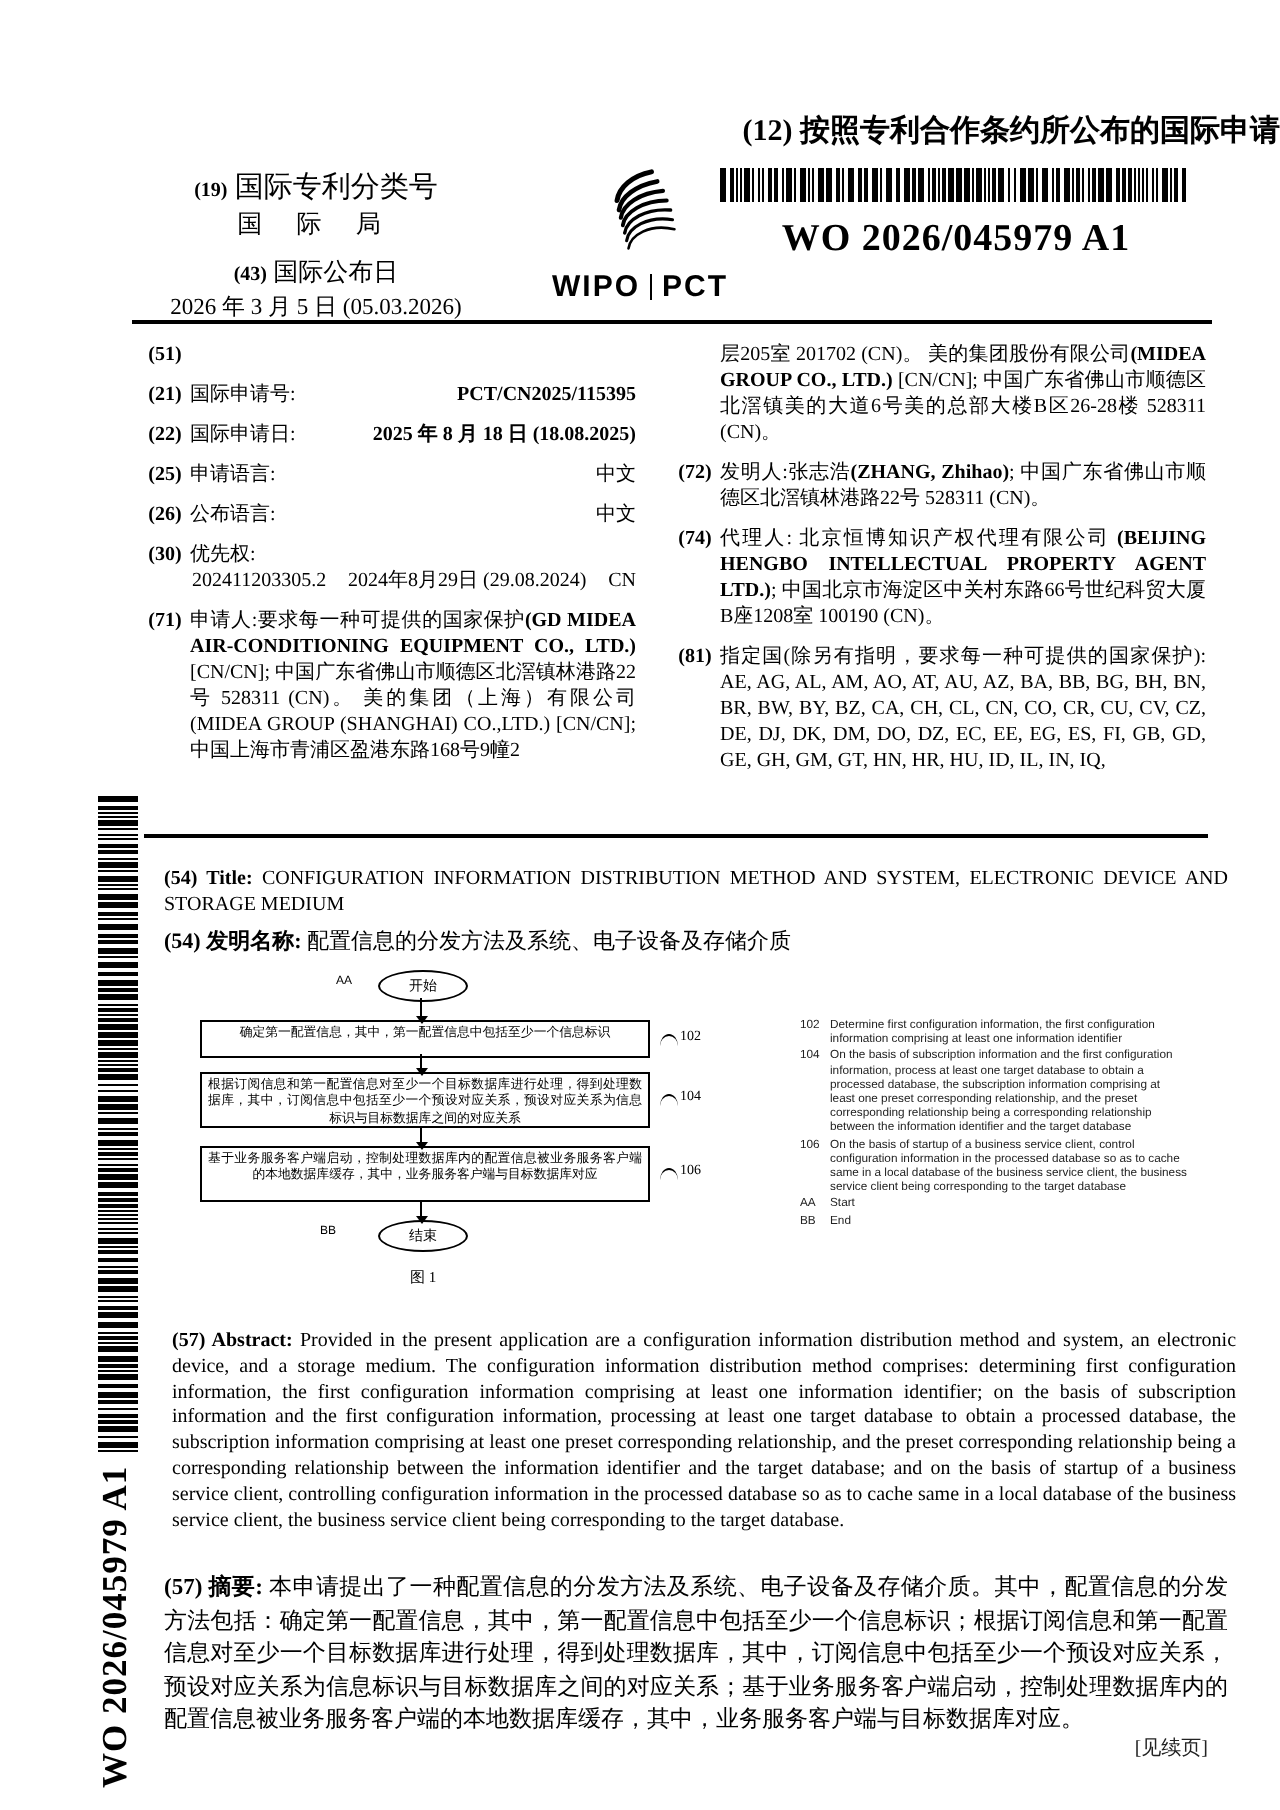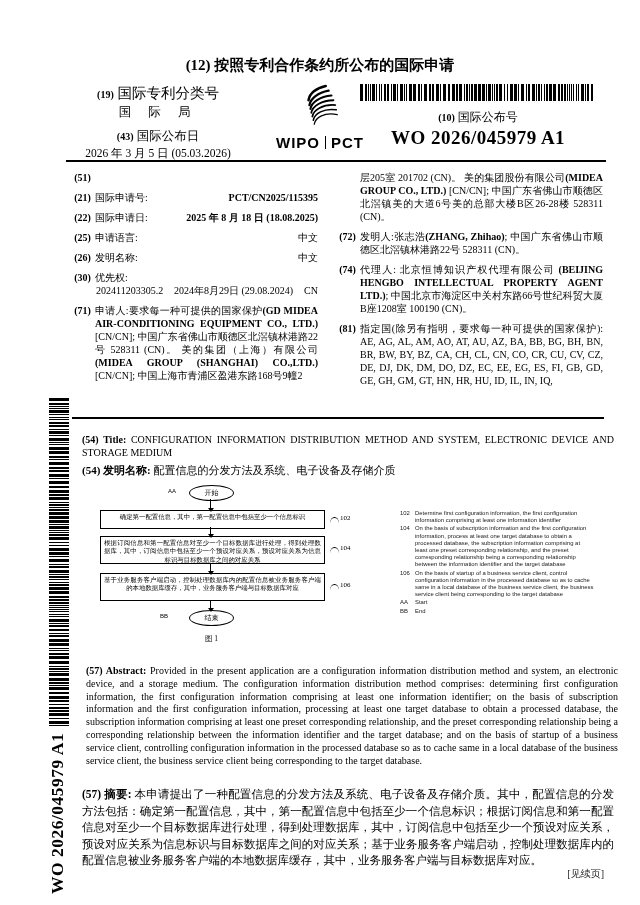--- a/index.html
+++ b/index.html
@@ -7,21 +7,21 @@
     width:640px;height:905px;background:#fff;color:#000;
     position:relative;overflow:hidden;
     font-family:"Liberation Serif","DejaVu Serif",serif;
   }
   .abs{position:absolute;}
   .b{font-weight:bold;}
   .i{font-style:italic;}
   .just{text-align:justify;}
 
   
-  .line12{left:0;top:56px;width:640px;text-align:center;font-size:15px;font-weight:bold;}
+  .line12{left:0;top:56px;width:640px;text-align:right;font-size:15px;font-weight:bold;}
 
   
   .h-left{left:54px;top:84px;width:208px;text-align:center;}
   .h-left .org{font-size:14.5px;}
   .h-left .org .inid{font-size:10px;}
   .h-left .bureau{font-size:12.5px;letter-spacing:7px;margin-top:1px;}
   .h-left .pdlabel{font-size:12.5px;margin-top:7px;}
   .h-left .pdlabel .inid{font-size:10px;}
   .h-left .pdate{font-size:11.5px;font-weight:normal;margin-top:1px;white-space:nowrap;}
 
@@ -180,21 +180,20 @@
       <div style="background: rgb(0, 0, 0); flex: 0 0 auto; width: 1px; height: 100%; margin-right: 1px;"></div>
       <div style="background: rgb(0, 0, 0); flex: 0 0 auto; width: 1px; height: 100%; margin-right: 1px;"></div>
       <div style="background: rgb(0, 0, 0); flex: 0 0 auto; width: 1px; height: 100%; margin-right: 2px;"></div>
       <div style="background: rgb(0, 0, 0); flex: 0 0 auto; width: 1px; height: 100%; margin-right: 1px;"></div>
       <div style="background: rgb(0, 0, 0); flex: 0 0 auto; width: 1px; height: 100%; margin-right: 2px;"></div>
       <div style="background: rgb(0, 0, 0); flex: 0 0 auto; width: 3px; height: 100%; margin-right: 1px;"></div>
       <div style="background: rgb(0, 0, 0); flex: 0 0 auto; width: 1px; height: 100%; margin-right: 1px;"></div>
       <div style="background: rgb(0, 0, 0); flex: 0 0 auto; width: 2px; height: 100%; margin-right: 2px;"></div>
       <div style="background: rgb(0, 0, 0); flex: 0 0 auto; width: 2px; height: 100%; margin-right: 2px;"></div>
     </div>
-  <div class="pnlabel"><span class="inid">(10)</span> <span>国际公布号</span></div>
   <div class="pnumber">WO 2026/045979 A1</div>
 </div>
 
 <div class="abs rule1"></div>
 
 <div class="abs bib-col bib-left">
   <div class="bib-item">
     <span class="inid">(51)</span>
   </div>
   <div class="bib-item">
@@ -214,38 +213,38 @@
   <div class="bib-item">
     <span class="inid">(25)</span>
     <div class="row2">
         <span>申请语言:</span>
         <span>中文</span>
       </div>
   </div>
   <div class="bib-item">
     <span class="inid">(26)</span>
     <div class="row2">
-        <span>发明名称:</span>
+        <span>公布语言:</span>
         <span>中文</span>
       </div>
   </div>
   <div class="bib-item">
     <span class="inid">(30)</span>
     <div>
         <div>优先权:</div>
       <div class="prio-row">
         <span>202411203305.2</span>
         <span>2024年8月29日 (29.08.2024)</span>
         <span>CN</span>
       </div>
       </div>
   </div>
   <div class="bib-item">
     <span class="inid">(71)</span>
-    <div class="just"><span>申请人:要求每一种可提供的国家保护</span><span style="font-weight: bold;">(GD MIDEA AIR-CONDITIONING EQUIPMENT CO., LTD.)</span><span> [CN/CN]; 中国广东省佛山市顺德区北滘镇林港路22号 528311 (CN)。 美的集团（上海）有限公司</span><span style="font-weight: bold;">(MIDEA GROUP (SHANGHAI) CO.,LTD.)</span><span> [CN/CN]; 中国上海市青浦区盈港东路168号9幢2</span></div>
+    <div class="just"><span>申请人:要求每一种可提供的国家保护</span><span style="font-weight: bold;">(GD MIDEA AIR-CONDITIONING EQUIPMENT CO., LTD.)</span><span> [CN/CN]; 中国广东省佛山市顺德区北滘镇林港路22号 528311 (CN)。 美的集团（上海）有限公司</span><span style="font-weight: normal;">(MIDEA GROUP (SHANGHAI) CO.,LTD.)</span><span> [CN/CN]; 中国上海市青浦区盈港东路168号9幢2</span></div>
   </div>
 </div>
 
 <div class="abs bib-col bib-right">
   <div class="bib-item">
     <span class="inid"></span>
     <div class="just"><span>层205室 201702 (CN)。 美的集团股份有限公司</span><span style="font-weight: bold;">(MIDEA GROUP CO., LTD.)</span><span> [CN/CN]; 中国广东省佛山市顺德区北滘镇美的大道6号美的总部大楼B区26-28楼 528311 (CN)。</span></div>
   </div>
   <div class="bib-item">
     <span class="inid">(72)</span>

